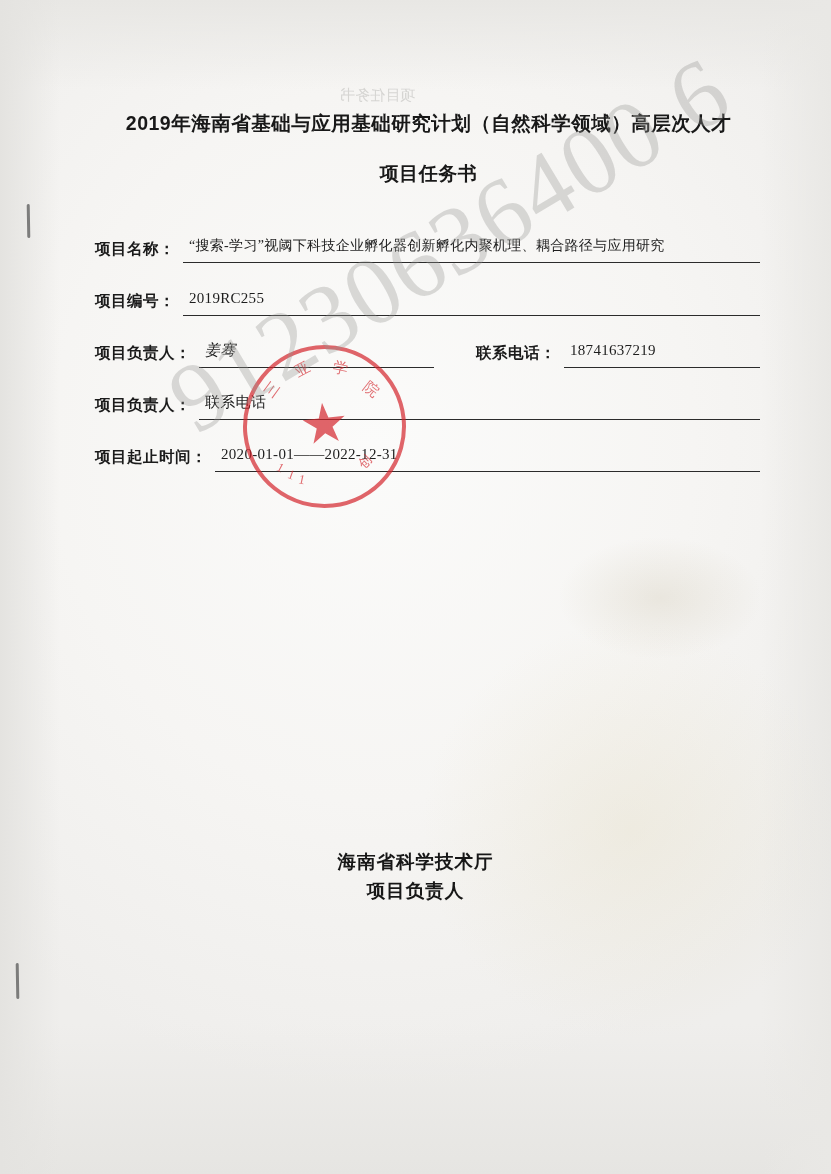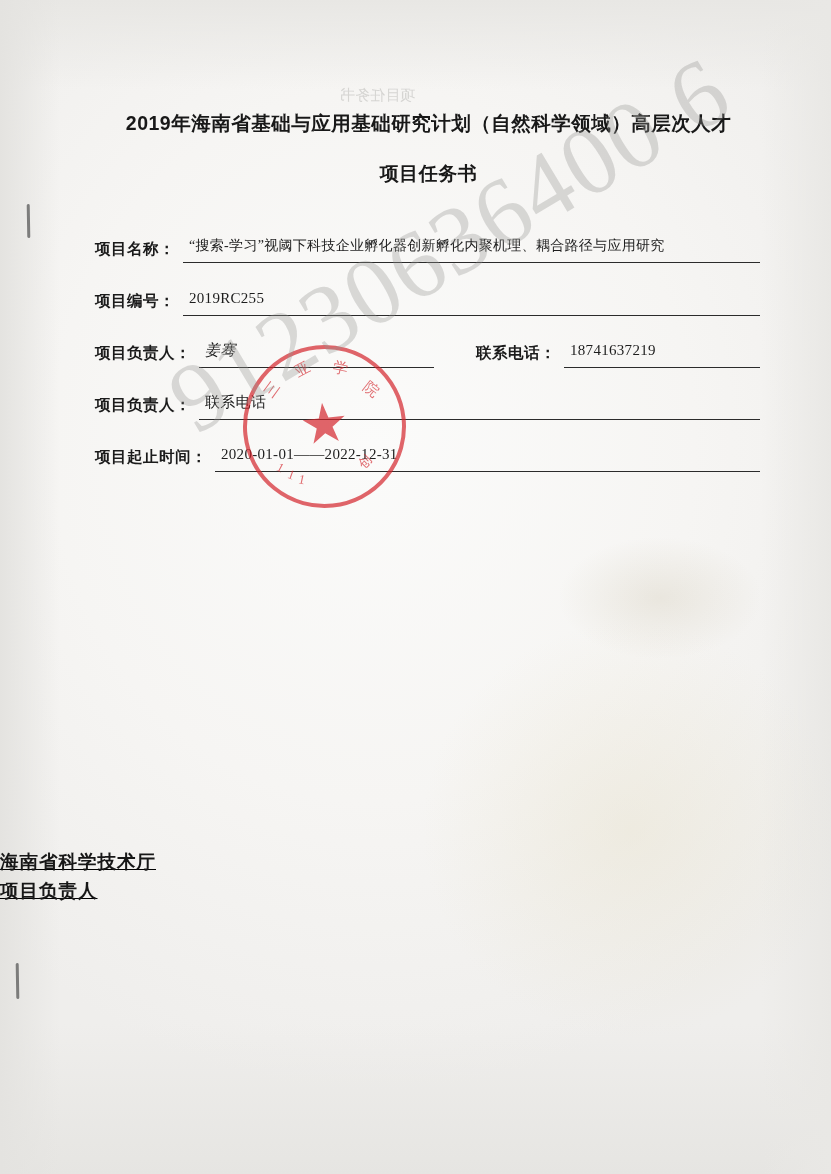--- a/index.html
+++ b/index.html
@@ -129,21 +129,21 @@
   .field-row.dual .field-value-wrap.short { flex: 0 0 225px; margin-right: 34px; font-style: italic; }
   .field-row.dual .field-label.second-label { margin-left: 8px; }
 
   .row-unit .field-value-wrap { max-width: 100%; }
 
   .footer {
     position: absolute;
     left: 0;
     top: 848px;
     width: 831px;
-    text-decoration: underline;
+    text-align: center;
   }
   .footer-line {
     font-family: "Liberation Sans", sans-serif;
     font-weight: bold;
     font-size: 18.5px;
     color: #171717;
     line-height: 1.55;
     letter-spacing: 1px;
   }
 

